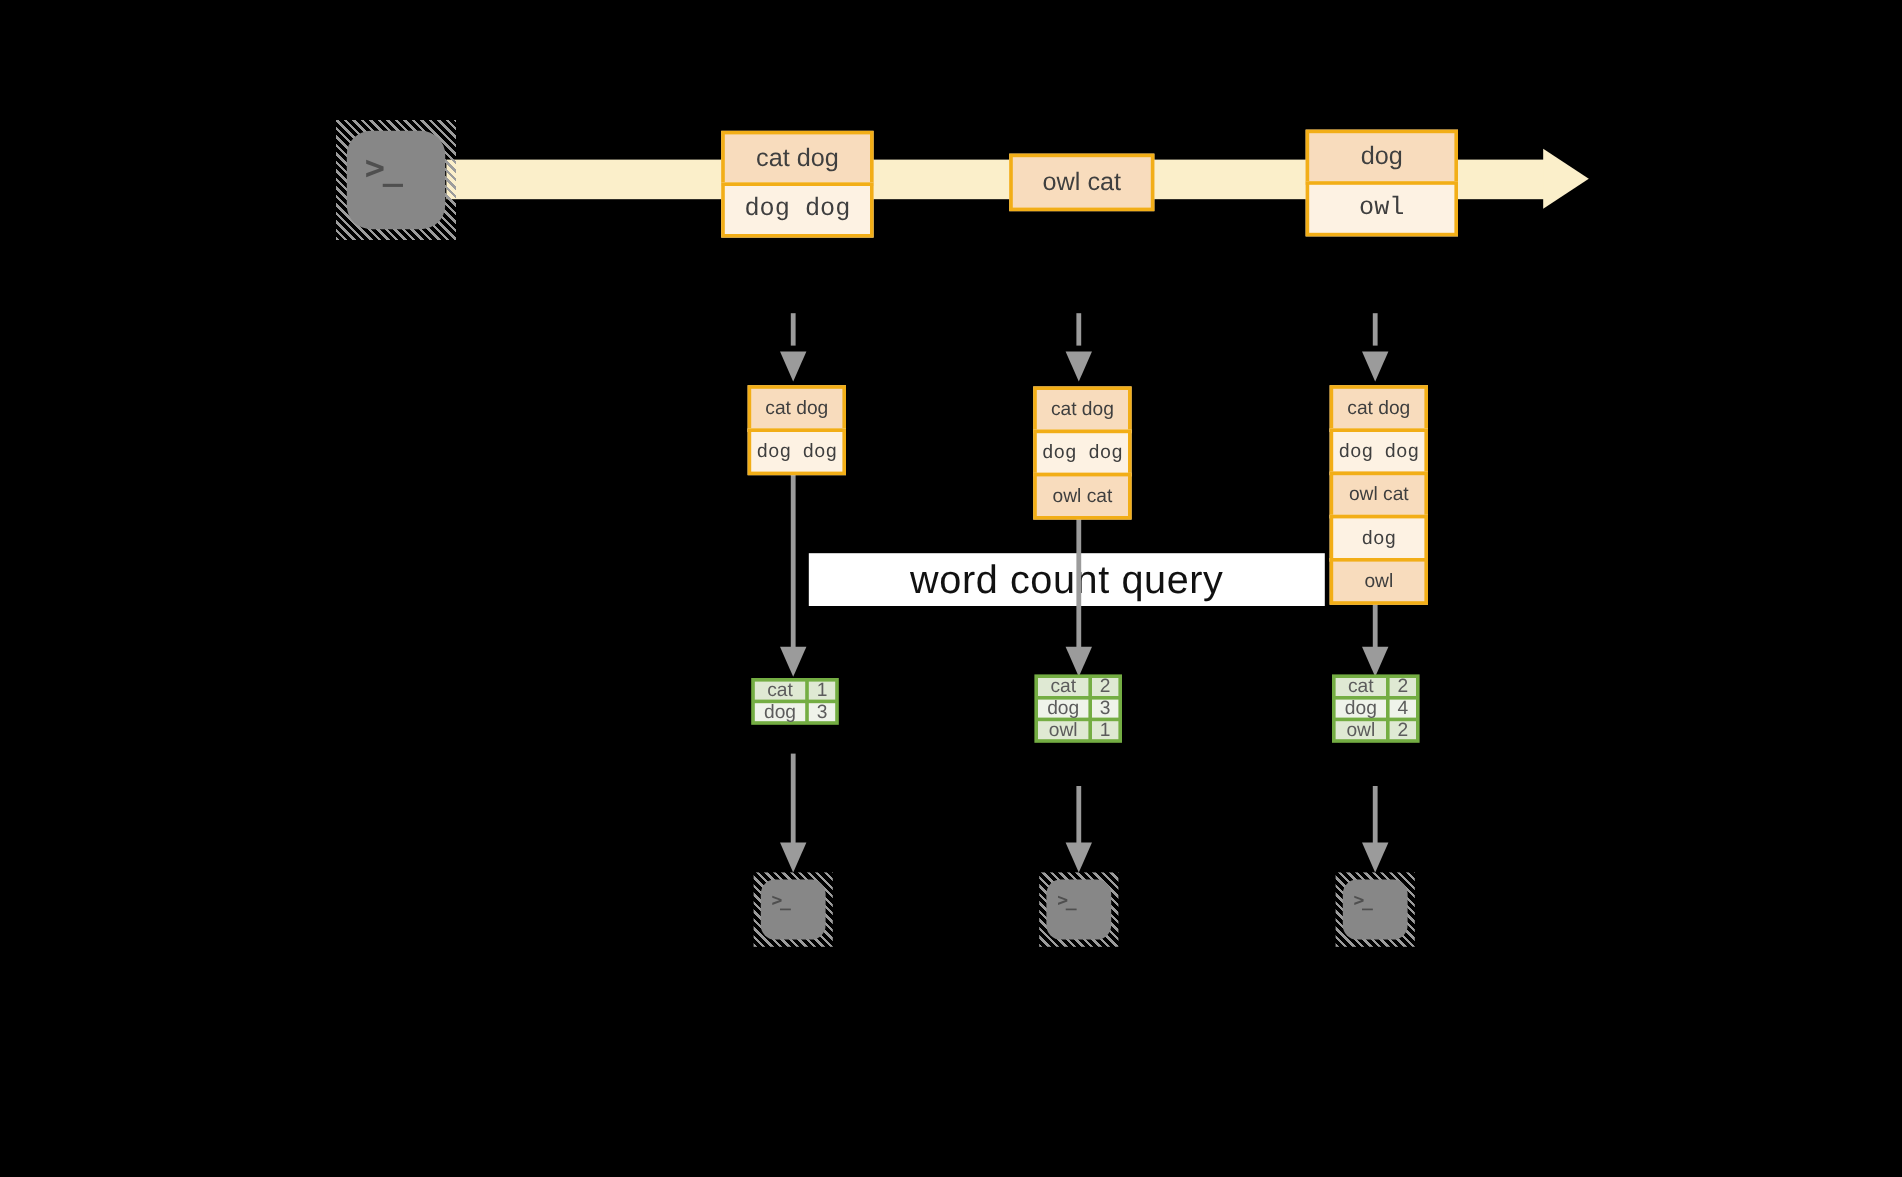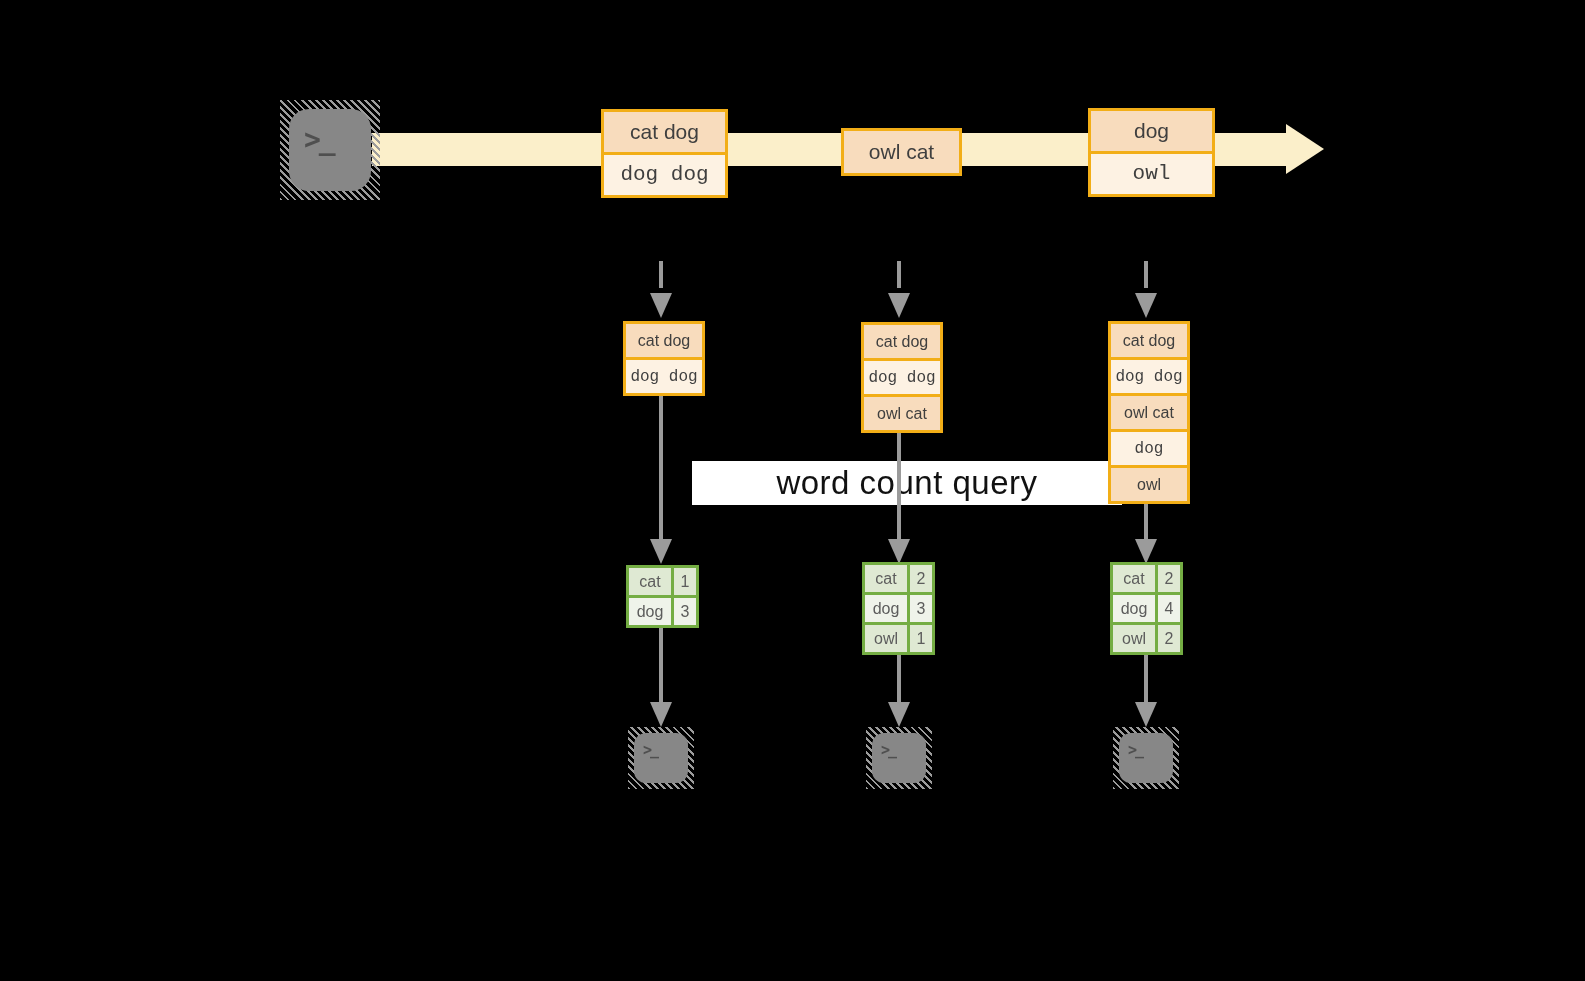--- a/index.html
+++ b/index.html
@@ -30,21 +30,21 @@
   .gline{width:4px;background:#9b9b9b;z-index:2;}
   .ghead{width:0;height:0;border-left:11px solid transparent;border-right:11px solid transparent;
     border-top:25px solid #9b9b9b;z-index:2;}
 
   
   .banner{background:#ffffff;display:flex;align-items:center;justify-content:center;
     font-size:33px;font-weight:300;color:#111;z-index:1;letter-spacing:0.5px;}
 
   
   .gtable{display:grid;grid-template-columns:42px 22px;gap:3px;padding:3px;background:#74ad43;z-index:3;}
-  .gcell{height:27px;display:flex;align-items:center;justify-content:center;
+  .gcell{height:15px;display:flex;align-items:center;justify-content:center;
     font-size:16px;color:#5c5c5c;}
   .gcell.dark{background:#dfe9d3;}
   .gcell.light{background:#eff3ea;}
 
   
   .hatch{background:repeating-linear-gradient(45deg,#9c9c9c 0px,#9c9c9c 2px,transparent 2px,transparent 5px);z-index:3;}
   .term-inner{position:absolute;background:#878787;}
   .term-glyph{position:absolute;color:#4f4f4f;font-family:"DejaVu Sans Mono","Liberation Mono",monospace;
     font-weight:bold;letter-spacing:-2px;}
 </style>
@@ -76,21 +76,21 @@
     <div class="obox stream-row light stacked">owl</div>
   </div>
 
   <div class="abs gline" style="left:659px;top:261px;height:27px;"></div>
   <div class="abs ghead" style="left:650px;top:293px;"></div>
   <div class="abs gline" style="left:897px;top:261px;height:27px;"></div>
   <div class="abs ghead" style="left:888px;top:293px;"></div>
   <div class="abs gline" style="left:1144px;top:261px;height:27px;"></div>
   <div class="abs ghead" style="left:1135px;top:293px;"></div>
 
-  <div class="abs banner" style="left:692px;top:461px;width:430px;height:44px;">
+  <div class="abs banner" style="left:674px;top:461px;width:430px;height:44px;">
     <span>word count query</span>
   </div>
 
   <div class="abs vstack" style="left:623px;top:321px;">
     <div class="obox stack-row dark">cat dog</div>
     <div class="obox stack-row light stacked3">dog dog</div>
   </div>
 
   <div class="abs vstack" style="left:861px;top:322px;">
     <div class="obox stack-row dark">cat dog</div>

